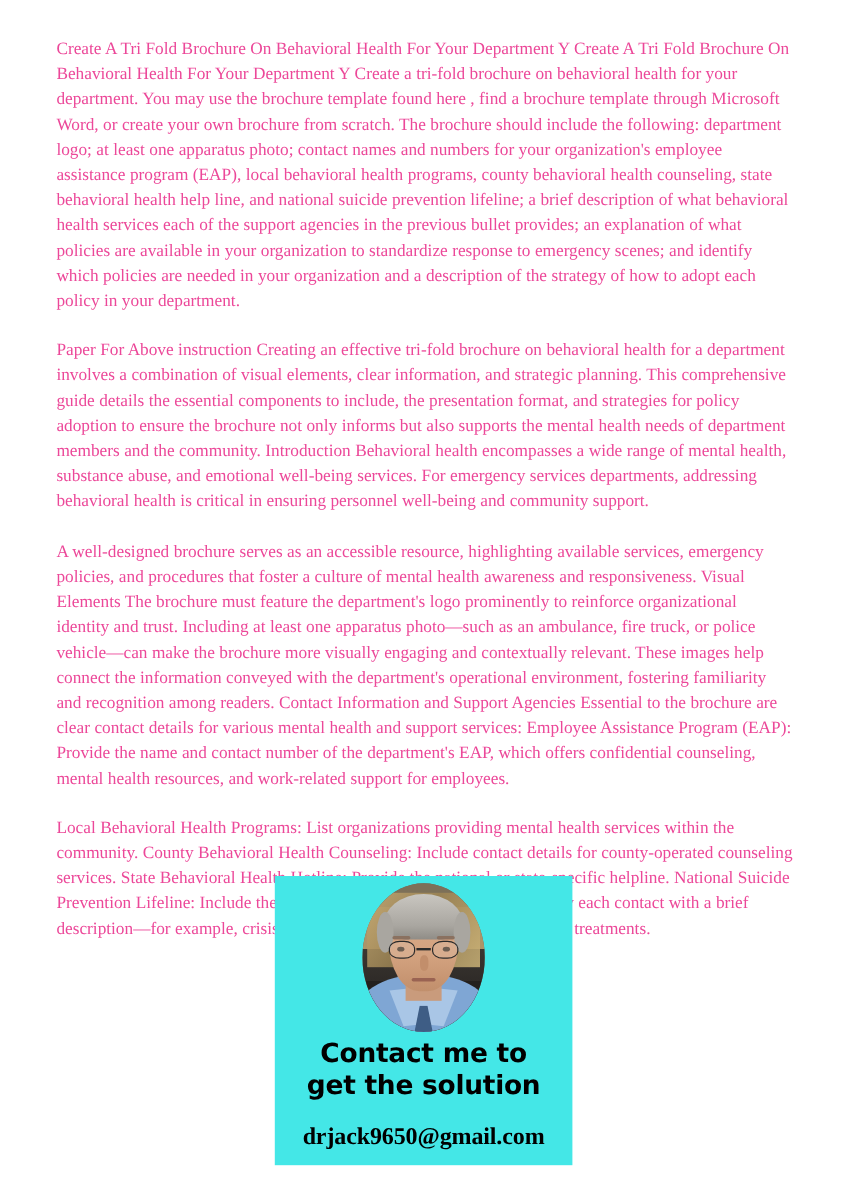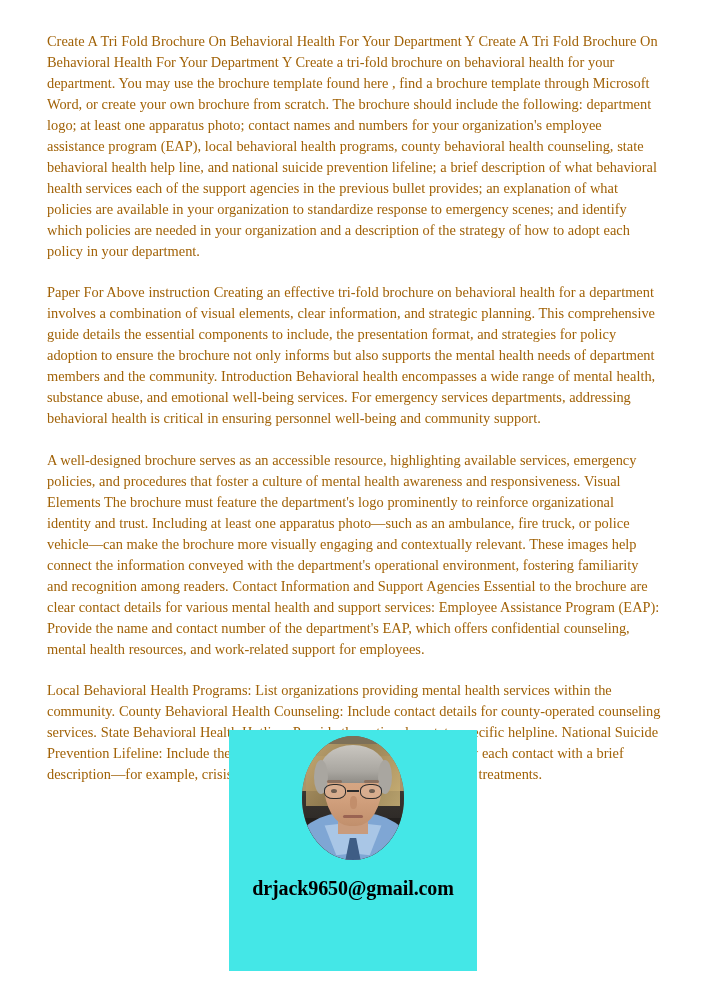--- a/index.html
+++ b/index.html
@@ -30,21 +30,21 @@
     left: 47px;
     top: 31px;
     width: 614px;
   }
 
   .para {
     font-size: 14.4px;
     line-height: 20.95px;
     text-align: left;
     margin: 0 0 20.9px 0;
-    color: #a16207;
+    color: #ec4899;
     white-space: normal;
     word-spacing: 0.1px;
   }
   .para:last-child { margin-bottom: 0; }
 
   
   #contact-card {
     position: absolute;
     left: 229px;
     top: 730px;
@@ -234,18 +234,22 @@
       <div class="ph-eye-r"></div>
       <div class="ph-glasses">
         <div class="ph-lens l"></div>
         <div class="ph-bridge"></div>
         <div class="ph-lens r"></div>
       </div>
       <div class="ph-nose"></div>
       <div class="ph-mouth"></div>
     </div>
 
+    <div id="card-headline">
+      <span class="hl-line">Contact me to</span>
+      <span class="hl-line">get the solution</span>
+    </div>
 
     <div id="card-email">drjack9650@gmail.com</div>
 
   </div>
 
 </div>
 
 </body></html>

